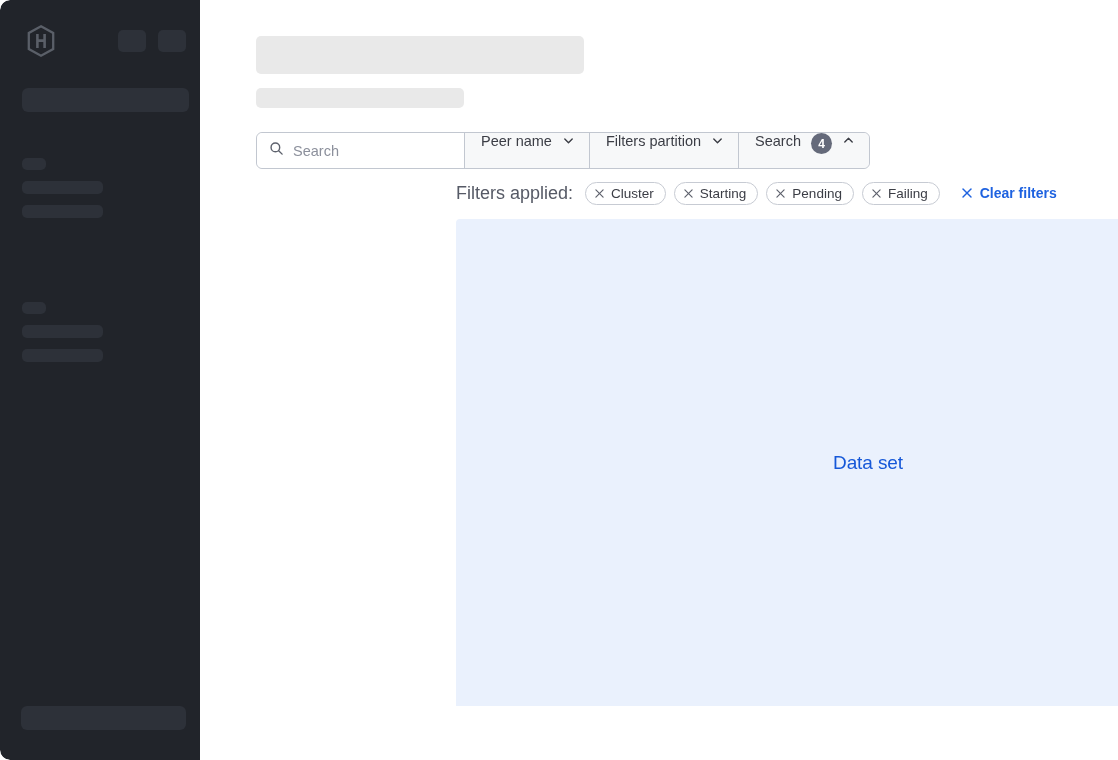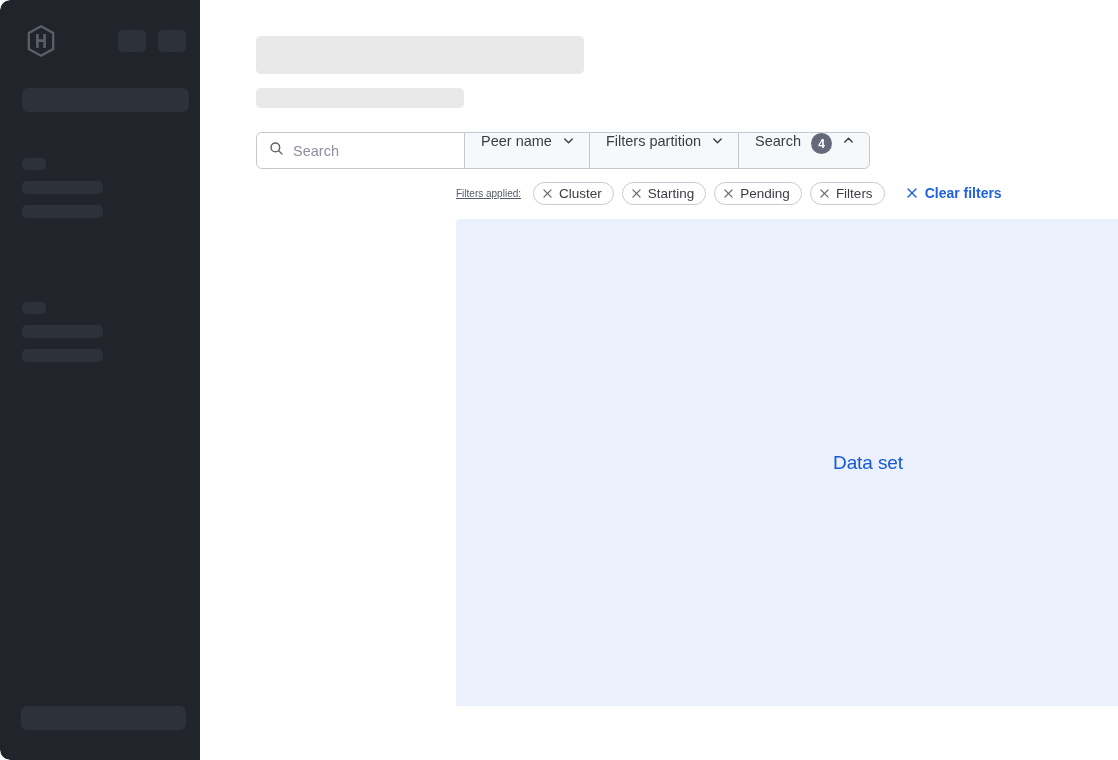--- a/index.html
+++ b/index.html
@@ -165,24 +165,23 @@
   .filters-applied {
     position: absolute;
     left: 256px; top: 182px;
     display: flex;
     align-items: center;
     gap: 8px;
     height: 22px;
   }
 
   .fa-label {
-    font-size: 10px;
+    font-size: 18px;
     color: #565a66;
     margin-right: 4px;
-    text-decoration: underline;
   }
 
   .chip {
     display: inline-flex;
     align-items: center;
     gap: 7px;
     height: 23px;
     padding: 0 11px 0 9px;
     border: 1px solid #c7cbd3;
     border-radius: 12px;
@@ -333,21 +332,21 @@
         <span>Pending</span>
       </span>
 
       <span class="chip">
         <span>
           <svg width="9" height="9" viewBox="0 0 10 10" aria-hidden="true">
             <line x1="1" y1="1" x2="9" y2="9" stroke="#5d616c" stroke-width="1.3" stroke-linecap="round"></line>
             <line x1="9" y1="1" x2="1" y2="9" stroke="#5d616c" stroke-width="1.3" stroke-linecap="round"></line>
           </svg>
         </span>
-        <span>Filters</span>
+        <span>Failing</span>
       </span>
 
       <span class="clear-filters">
         <span>
           <svg width="10" height="10" viewBox="0 0 10 10" aria-hidden="true">
             <line x1="1" y1="1" x2="9" y2="9" stroke="#1e62e0" stroke-width="1.4" stroke-linecap="round"></line>
             <line x1="9" y1="1" x2="1" y2="9" stroke="#1e62e0" stroke-width="1.4" stroke-linecap="round"></line>
           </svg>
         </span>
         <span>Clear filters</span>

